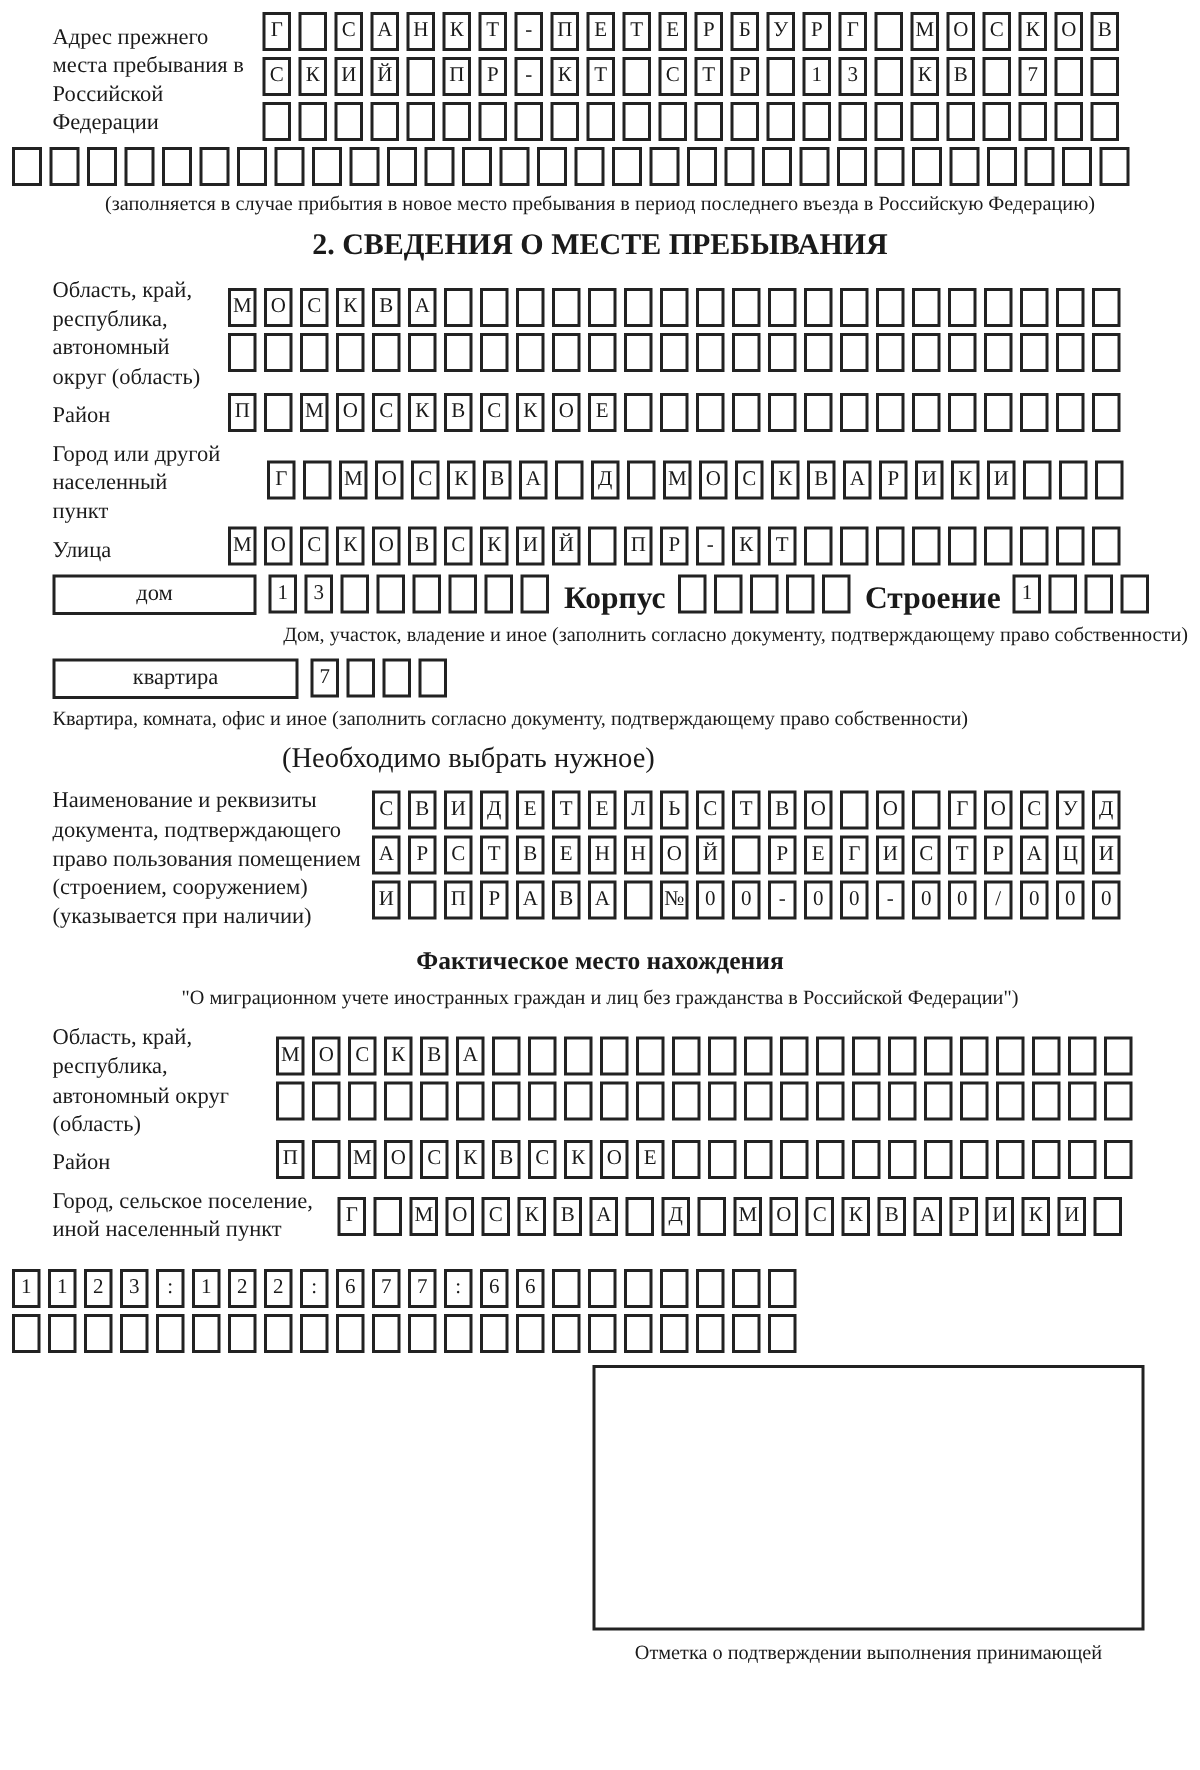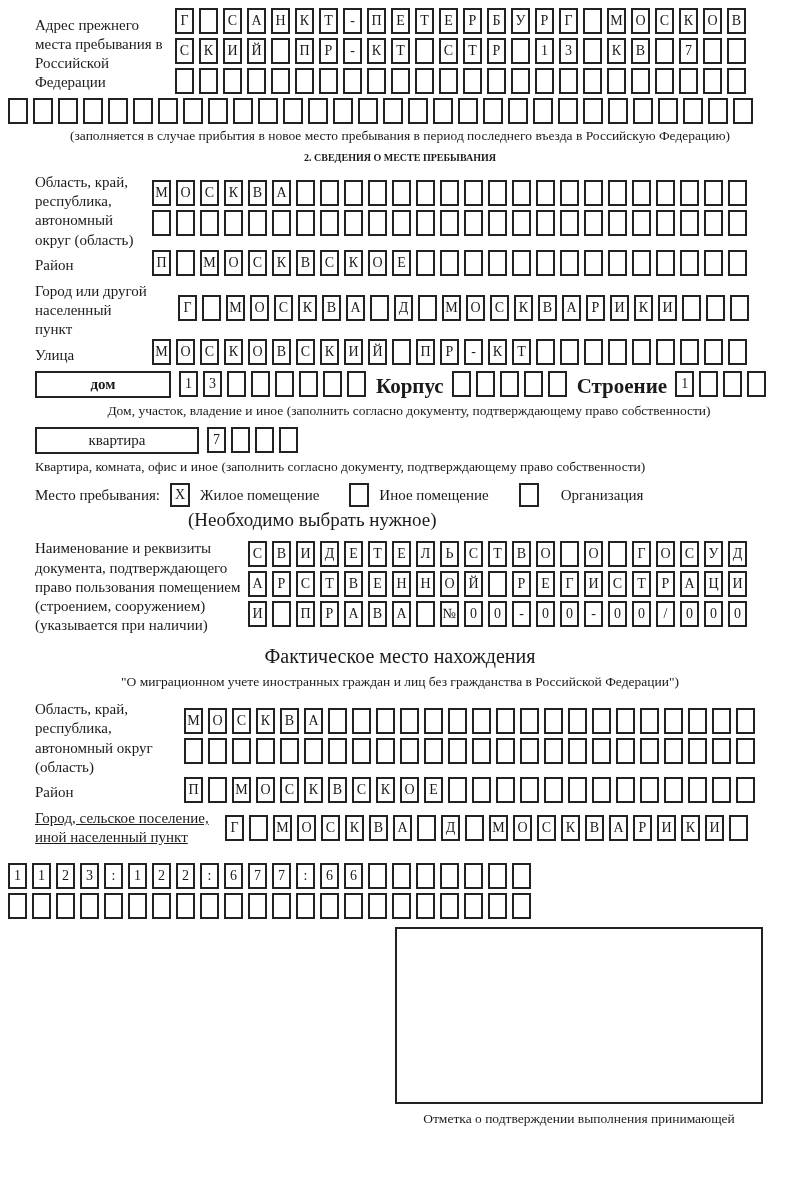--- a/index.html
+++ b/index.html
@@ -16,40 +16,40 @@
 
   .cellrows { display:flex; flex-direction:column; }
   .cellrow { display:flex; gap:5px; margin-bottom:4px; }
   .cell { flex:0 0 19px; width:19px; height:26px; border:2px solid #222;
           display:flex; align-items:center; justify-content:center;
           font-size:14px; background:#fff; }
   .cellrow.full .cell { flex:0 0 20px; width:20px; }
   .indent26 { margin-left:26px; }
 
   .note { font-size:13.5px; text-align:center; margin:2px 0 8px 0; }
-  .sec-title { font-size:10px; font-weight:bold; text-align:center; margin:6px 0 8px 0; }
+  .sec-title { font-size:20px; font-weight:bold; text-align:center; margin:6px 0 8px 0; }
 
   .house-row { display:flex; align-items:flex-start; margin:2px 0 2px 27px; }
   .named-box { border:2px solid #222; height:27px; display:flex; align-items:center;
                justify-content:center; font-size:15px; margin-right:8px; }
-  .box-dom { width:136px;font-weight:bold; }
+  .box-dom { width:136px; }
   .box-kv { width:164px; }
   .inline-lbl { font-size:21px; padding:3px 8px 0 10px;font-weight:bold; }
 
   .stay-row { display:flex; align-items:center; margin:6px 0 2px 27px; font-size:15px; }
   .checkbox { width:20px; height:24px; border:2px solid #222; display:inline-flex;
               align-items:center; justify-content:center; font-size:14px; }
   .stay-note { font-size:19px; text-align:left; width:320px; margin:2px 0 6px 180px; }
 
   .lbl-doc { flex:0 0 213px; margin-left:27px; }
   .lbl-s3-reg { flex:0 0 149px; margin-left:27px; }
-  .lbl-s3-city { flex:0 0 190px; margin-left:27px;text-decoration:underline; }
+  .lbl-s3-city { flex:0 0 190px; margin-left:27px; }
   .lbl-s3-cad { flex:0 0 180px; margin-left:27px; }
 
-  .fact-title { font-size:20px; font-weight:normal; text-align:center; margin:10px 0 6px 0; }
+  .fact-title { font-size:17px; font-weight:bold; text-align:center; margin:10px 0 6px 0; }
   .fact-note { font-size:13.5px; text-align:center; margin:0 0 4px 0; }
 
   .stamp-wrap { margin-top:4px; }
   .stamp-box { margin-left:387px; width:368px; height:177px; border:2px solid #222; }
   .stamp-caption { margin-left:383px; width:376px; text-align:center;
                    font-size:13.5px; line-height:1.7; margin-top:4px; }
 </style>
 </head>
 <body>
 
@@ -348,42 +348,33 @@
         <span class="cell"></span>
       </div>
     <div class="inline-lbl">Строение</div>
     <div class="cellrow">
         <span class="cell">1</span>
         <span class="cell"></span>
         <span class="cell"></span>
         <span class="cell"></span>
       </div>
   </div>
-  <div class="note" style="text-align:center; margin-left:18px;">Дом, участок, владение и иное (заполнить согласно документу, подтверждающему право собственности)</div>
+  <div class="note" style="text-align:right; margin-left:18px;">Дом, участок, владение и иное (заполнить согласно документу, подтверждающему право собственности)</div>
 
   <div class="house-row">
     <div class="named-box box-kv">квартира</div>
     <div class="cellrow">
         <span class="cell">7</span>
         <span class="cell"></span>
         <span class="cell"></span>
         <span class="cell"></span>
       </div>
   </div>
   <div class="note" style="text-align:left; margin-left:27px;">Квартира, комната, офис и иное (заполнить согласно документу, подтверждающему право собственности)</div>
 
-  <div class="stay-row">
-    <span>Место пребывания:</span>
-    <span class="checkbox" style="margin-left:10px;">X</span>
-    <span style="margin-left:10px;">Жилое помещение</span>
-    <span class="checkbox" style="margin-left:30px;"></span>
-    <span style="margin-left:10px;">Иное помещение</span>
-    <span class="checkbox" style="margin-left:30px;"></span>
-    <span style="margin-left:22px;">Организация</span>
-  </div>
   <div class="stay-note">(Необходимо выбрать нужное)</div>
 
   <div class="row-block">
     <div class="lbl lbl-doc">Наименование и реквизиты документа, подтверждающего право пользования помещением (строением, сооружением) (указывается при наличии)</div>
     <div class="cellrows">
       <div class="cellrow">
           <span class="cell">С</span>
           <span class="cell">В</span>
           <span class="cell">И</span>
           <span class="cell">Д</span>

